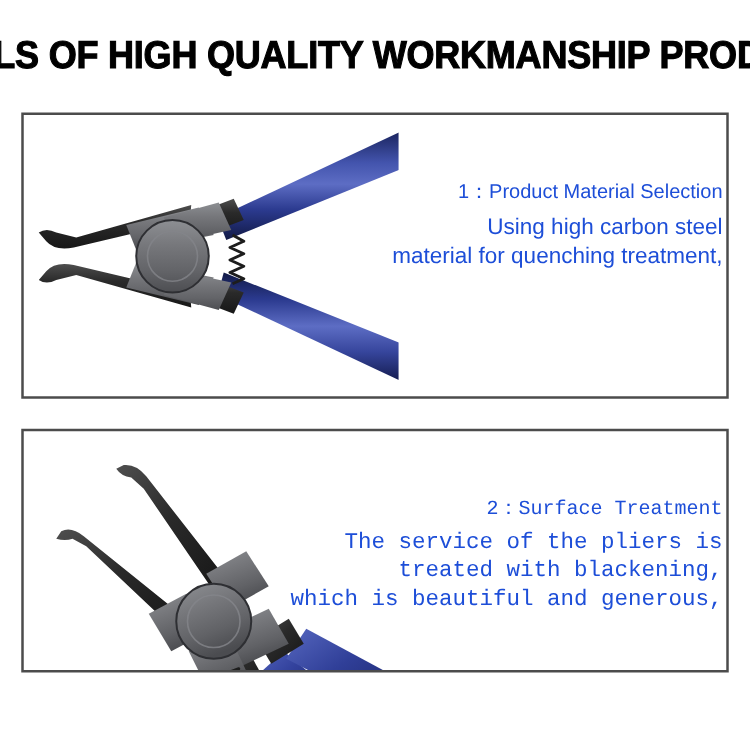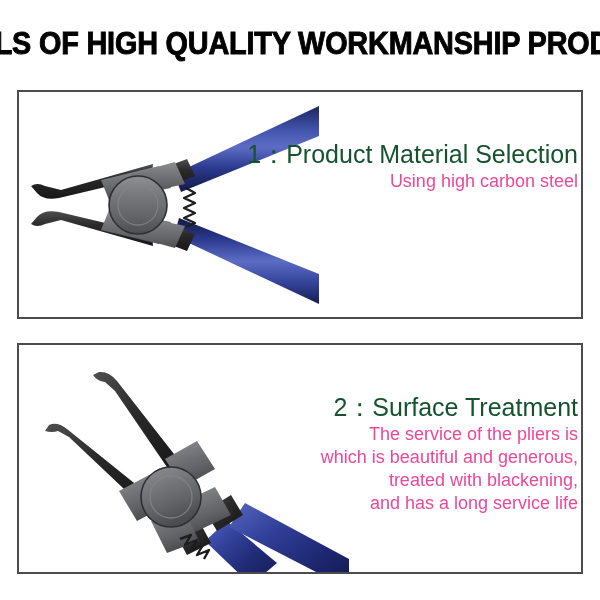--- a/index.html
+++ b/index.html
@@ -44,53 +44,53 @@
   .panel {
     position: absolute;
     left: 17px;
     width: 566px;
     border: 2px solid #4c4c4c;
     background: #ffffff;
     box-sizing: border-box;
     overflow: hidden;
   }
   #panel-1 { top: 90px;  height: 229px; }
-  #panel-2 { top: 343px; height: 231px; }
+  #panel-2 { top: 343px; height: 195px; font-family: Liberation Mono, monospace; }
 
   .art {
     position: absolute;
     left: 0;
     top: 0;
   }
   #art-1 { width: 300px; height: 225px; }
   #art-2 { width: 330px; height: 227px; }
 
   
   .text-block {
     position: absolute;
     right: 3px;
     text-align: right;
     color: #010101;
   }
   #text-1 { top: 48px; width: 420px; }
   #text-2 { top: 48px; width: 420px; }
 
   .heading {
-    font-size: 25px;
+    font-size: 16px;
     line-height: 28px;
     font-weight: 400;
-    color: #14532d;
+    color: #1d4ed8;
     white-space: nowrap;
     margin: 0 0 2px 0;
   }
   .body-line {
     font-size: 18px;
     line-height: 23px;
     font-weight: 400;
-    color: #ec4899;
+    color: #1d4ed8;
     white-space: nowrap;
     margin: 0;
   }
 </style>
 </head>
 <body>
 
 <div id="page">
 
   <div class="title-bar">
@@ -147,20 +147,21 @@
 
       <circle cx="119" cy="113" r="29" fill="url(#grayV1)" stroke="#2e2f33" stroke-width="1.6"></circle>
       <circle cx="119" cy="113" r="20" fill="none" stroke="#83858a" stroke-width="1.3" opacity="0.8"></circle>
 
       <path d="M167 96 l9 5 l-11 5 l11 5 l-11 5 l11 5 l-11 5 l11 5 l-9 4" fill="none" stroke="#1d1d1d" stroke-width="2.4" stroke-linejoin="round"></path>
     </svg>
 
     <div class="text-block" id="text-1">
       <p class="heading">1：Product Material Selection</p>
       <p class="body-line">Using high carbon steel</p>
+      <p class="body-line">material for quenching treatment,</p>
     </div>
   </div>
 
   <div class="panel" id="panel-2">
 
     <svg class="art" id="art-2" viewBox="0 0 330 227">
       <defs>
         <linearGradient id="blueA2" x1="0" y1="0" x2="1" y2="1">
           <stop offset="0%" stop-color="#5061bb"></stop>
           <stop offset="30%" stop-color="#33429d"></stop>
@@ -204,19 +205,18 @@
 
       <circle cx="152" cy="152" r="30" fill="url(#grayV2)" stroke="#2e2f33" stroke-width="1.6"></circle>
       <circle cx="152" cy="152" r="21" fill="none" stroke="#84868b" stroke-width="1.3" opacity="0.8"></circle>
 
       <path d="M161 194 l11 -4 l-6 10 l12 -5 l-6 10 l12 -5 l-6 10 l12 -5 l-5 9" fill="none" stroke="#1d1d1d" stroke-width="2.4" stroke-linejoin="round"></path>
     </svg>
 
     <div class="text-block" id="text-2">
       <p class="heading">2：Surface Treatment</p>
       <p class="body-line">The service of the pliers is</p>
+      <p class="body-line">treated with blackening,</p>
       <p class="body-line">which is beautiful and generous,</p>
-      <p class="body-line">treated with blackening,</p>
-      <p class="body-line">and has a long service life</p>
     </div>
   </div>
 
 </div>
 
 </body></html>

